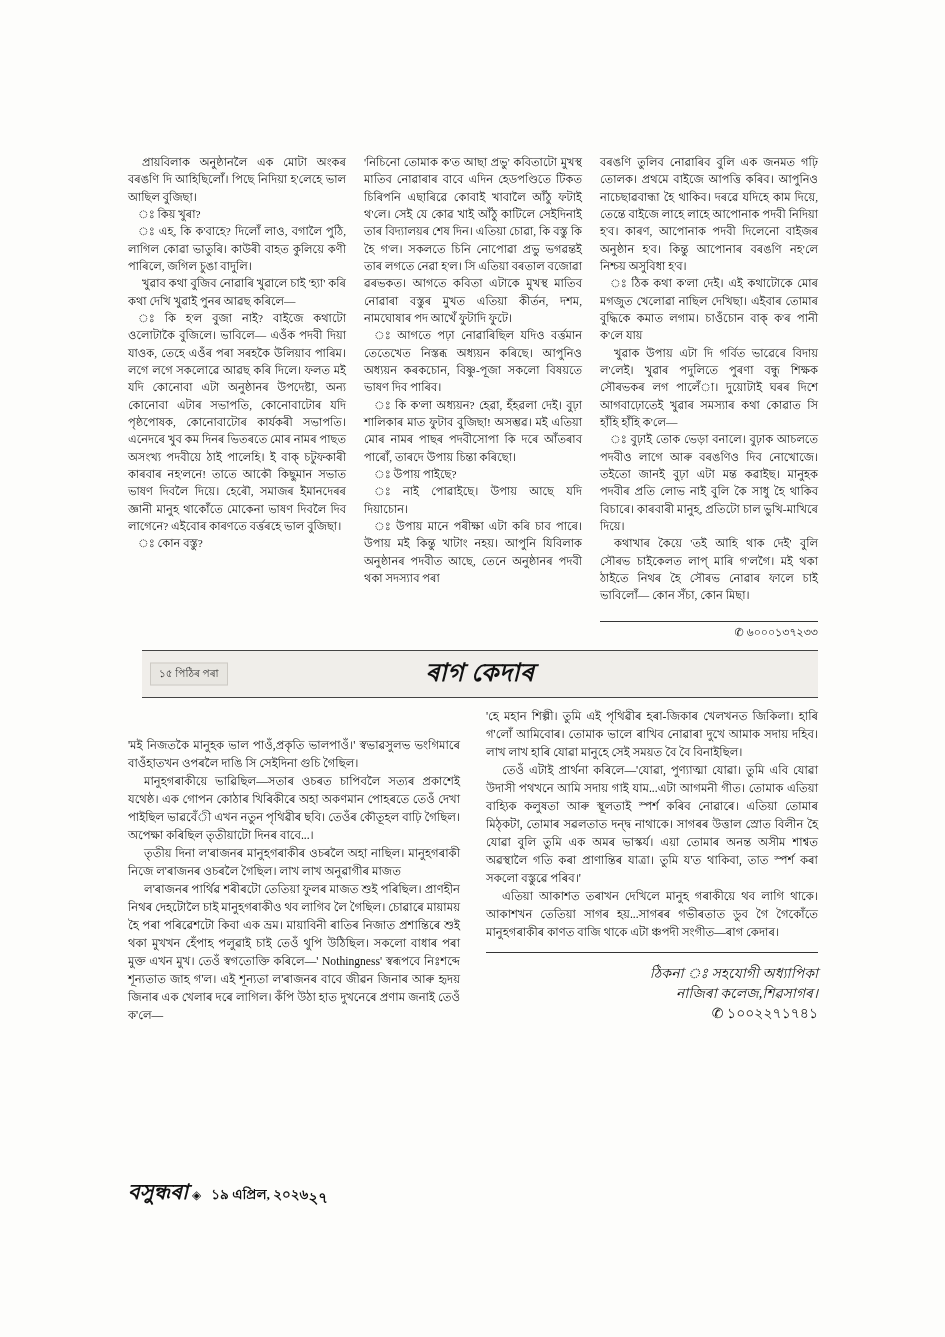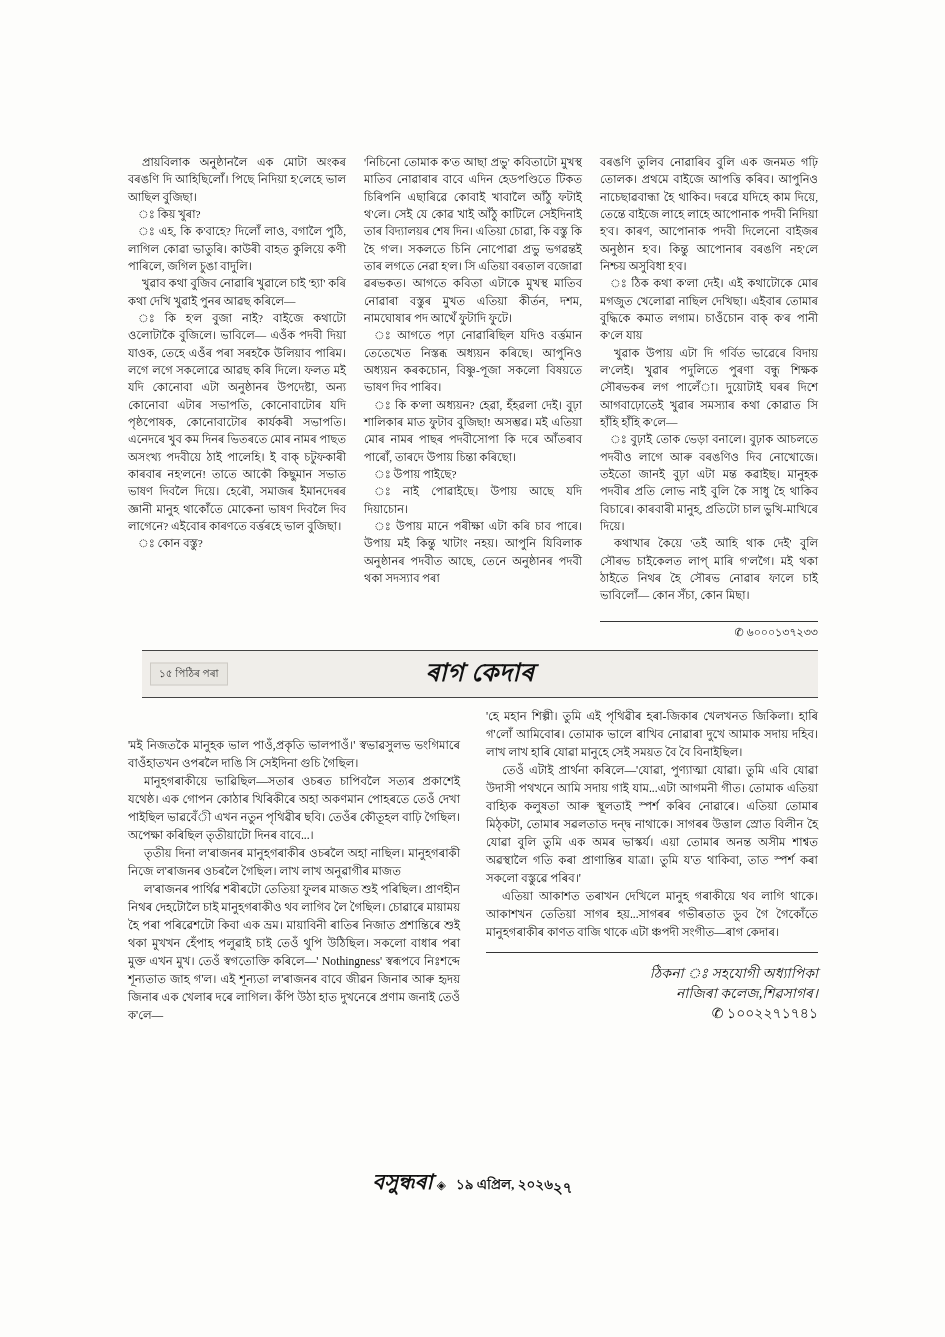--- a/index.html
+++ b/index.html
@@ -122,24 +122,24 @@
     font-size: 14px;
     line-height: 1.45;
   }
   .byline .phone { font-style: normal; }
 
   
   .footer {
     position: absolute;
     left: 128px;
     right: 128px;
-    bottom: 136px;
+    bottom: 126px;
     display: flex;
     align-items: flex-end;
-    justify-content: center;
+    justify-content: flex-start;
   }
   .footer .masthead {
     font-size: 21px;
     font-weight: bold;
     font-style: italic;
   }
   .footer .date {
     font-size: 13.5px;
     font-weight: bold;
     margin-left: 6px;

